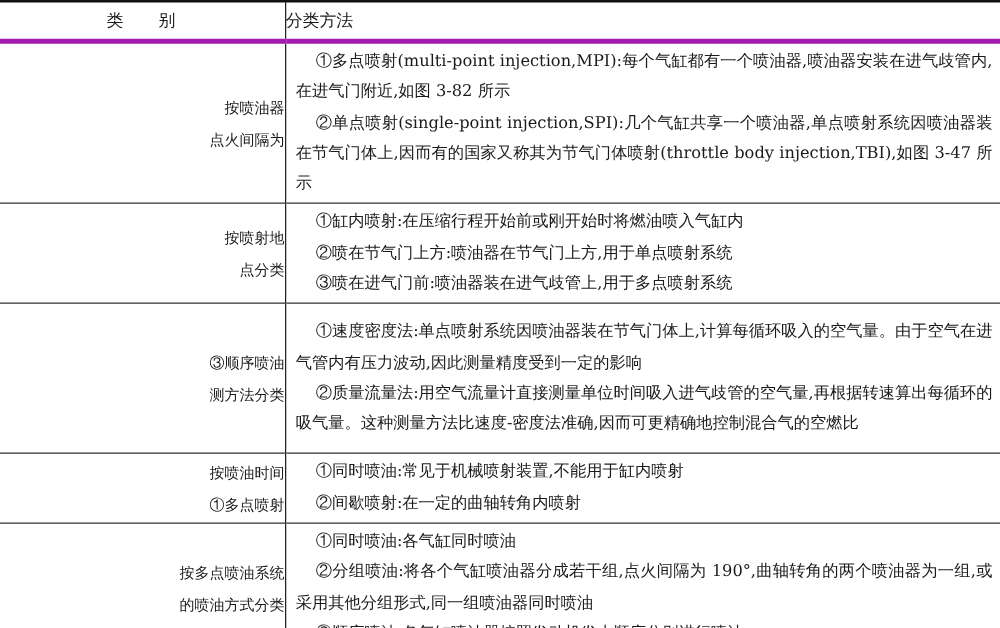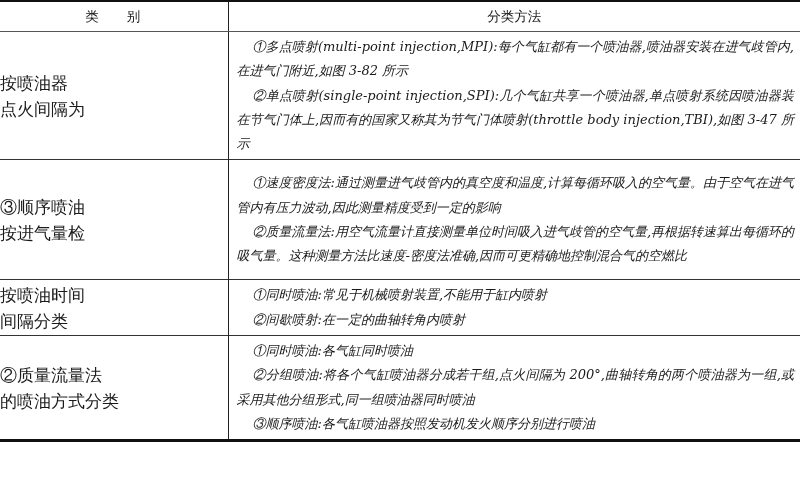--- a/index.html
+++ b/index.html
@@ -17,36 +17,36 @@
       border-bottom: 3px solid #111;
     }
     .doc-table td, .doc-table th {
       padding: 0;
       vertical-align: middle;
       font-weight: normal;
     }
     .col-cat { width: 228px; border-right: 1px solid #222; }
     .col-method { width: 572px; }
     .doc-table tr.row-divider > td { border-top: 1px solid #333; }
-    .doc-table tr.head-row > th { border-bottom: 1px solid #a21caf; height: 29px; font-size: 13.5px; }
+    .doc-table tr.head-row > th { border-bottom: 4px solid #a21caf; height: 29px; font-size: 13.5px; }
     .head-cat { text-align: center; letter-spacing: 2px; }
     .head-cat span.gap { display: inline-block; width: 26px; }
-    .head-method { text-align: center; }
+    .head-method { text-align: left; }
     .cat-cell {
-      text-align: left;
-      font-size: 17px;
+      text-align: right;
+      font-size: 12px;
       line-height: 26px;
     }
     .method-cell {
       font-size: 13px;
       line-height: 24.3px;
       padding: 3px 6px 3px 8px !important;
       text-align: justify;
     }
-    .method-cell p { margin: 0; text-indent: 16px; font-style: italic; }
+    .method-cell p { margin: 0; text-indent: 16px; }
     .r1 { height: 122px; }
     .r2 { height: 77px; }
     .r3 { height: 120px; }
     .r4 { height: 53px; margin-top: 48px; }
     .r5 { height: 96px; }
   </style>
 </head>
 <body>
 
 <table class="doc-table">
@@ -64,45 +64,56 @@
     <tr class="r1">
       <td class="col-cat cat-cell">
         <div>按喷油器</div>
         <div>点火间隔为</div>
       </td>
       <td class="method-cell">
         <p>①多点喷射(multi-point injection,MPI):每个气缸都有一个喷油器,喷油器安装在进气歧管内,在进气门附近,如图 3-82 所示</p>
         <p>②单点喷射(single-point injection,SPI):几个气缸共享一个喷油器,单点喷射系统因喷油器装在节气门体上,因而有的国家又称其为节气门体喷射(throttle body injection,TBI),如图 3-47 所示</p>
       </td>
     </tr>
+    <tr class="r2 row-divider">
+      <td class="col-cat cat-cell">
+        <div>按喷射地</div>
+        <div>点分类</div>
+      </td>
+      <td class="method-cell">
+        <p>①缸内喷射:在压缩行程开始前或刚开始时将燃油喷入气缸内</p>
+        <p>②喷在节气门上方:喷油器在节气门上方,用于单点喷射系统</p>
+        <p>③喷在进气门前:喷油器装在进气歧管上,用于多点喷射系统</p>
+      </td>
+    </tr>
     <tr class="r3 row-divider">
       <td class="col-cat cat-cell">
         <div>③顺序喷油</div>
-        <div>按进气量检</div>
+        <div>测方法分类</div>
       </td>
       <td class="method-cell">
-        <p>①速度密度法:通过测量进气歧管内的真空度和温度,计算每循环吸入的空气量。由于空气在进气管内有压力波动,因此测量精度受到一定的影响</p>
+        <p>①速度密度法:单点喷射系统因喷油器装在节气门体上,计算每循环吸入的空气量。由于空气在进气管内有压力波动,因此测量精度受到一定的影响</p>
         <p>②质量流量法:用空气流量计直接测量单位时间吸入进气歧管的空气量,再根据转速算出每循环的吸气量。这种测量方法比速度-密度法准确,因而可更精确地控制混合气的空燃比</p>
       </td>
     </tr>
     <tr class="r4 row-divider">
       <td class="col-cat cat-cell">
         <div>按喷油时间</div>
-        <div>间隔分类</div>
+        <div>①多点喷射</div>
       </td>
       <td class="method-cell">
         <p>①同时喷油:常见于机械喷射装置,不能用于缸内喷射</p>
         <p>②间歇喷射:在一定的曲轴转角内喷射</p>
       </td>
     </tr>
     <tr class="r5 row-divider">
       <td class="col-cat cat-cell">
-        <div>②质量流量法</div>
+        <div>按多点喷油系统</div>
         <div>的喷油方式分类</div>
       </td>
       <td class="method-cell">
         <p>①同时喷油:各气缸同时喷油</p>
-        <p>②分组喷油:将各个气缸喷油器分成若干组,点火间隔为 200°,曲轴转角的两个喷油器为一组,或采用其他分组形式,同一组喷油器同时喷油</p>
+        <p>②分组喷油:将各个气缸喷油器分成若干组,点火间隔为 190°,曲轴转角的两个喷油器为一组,或采用其他分组形式,同一组喷油器同时喷油</p>
         <p>③顺序喷油:各气缸喷油器按照发动机发火顺序分别进行喷油</p>
       </td>
     </tr>
   </tbody>
 </table>
 
 </body></html>

